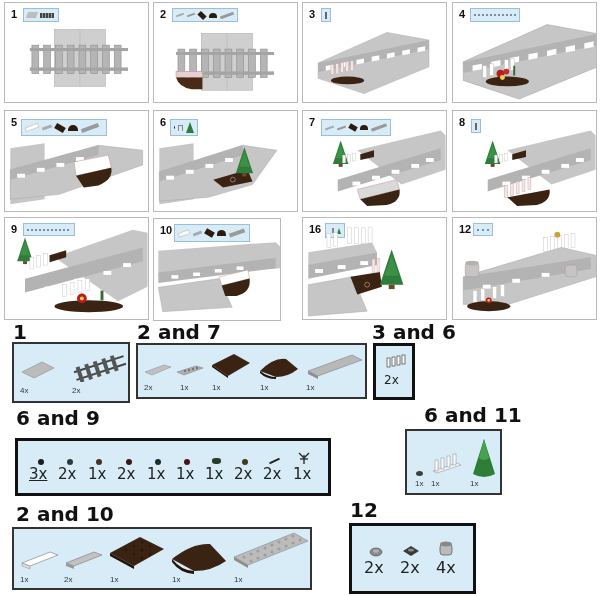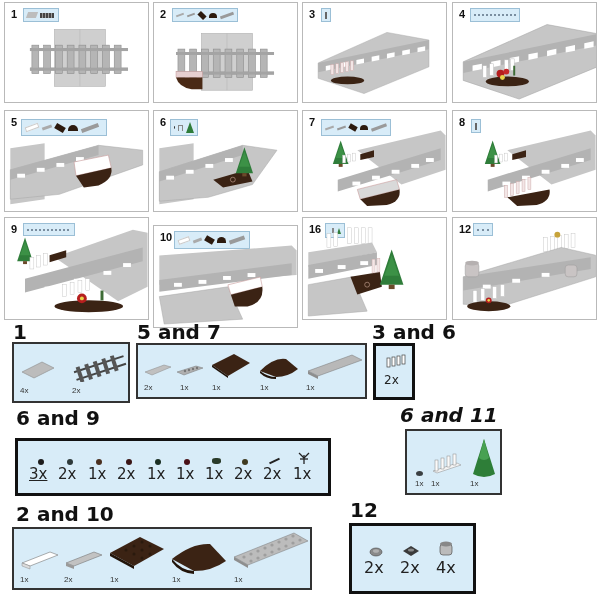--- a/index.html
+++ b/index.html
@@ -281,21 +281,21 @@
         <rect x="74" y="64" width="4" height="12"></rect>
         <rect x="82" y="62" width="4" height="12"></rect>
       </g>
     <ellipse cx="85" cy="90" rx="35" ry="6" fill="#3b2314"></ellipse>
     <circle cx="78" cy="82" r="5" fill="#b51e1e"></circle>
       <circle cx="78" cy="82" r="2" fill="#e8d34a"></circle>
     <rect x="97" y="74" width="3" height="10" fill="#3d6b35"></rect>
   </svg>
 </div>
 
-<div class="panel" style="left:153px;top:225px;width:145px;height:103px;">
+<div class="panel" style="left:153px;top:218px;width:128px;height:103px;">
   <span class="step-num">10</span>
   <div class="callout" style="left:20px;top:5px;width:76px;height:18px;">
     <span class="mini" style="width:10px;height:3px;background:#fff;border:1px solid #ccc;transform:rotate(-20deg);"></span>
     <span class="mini" style="width:9px;height:3px;background:#aaa;transform:rotate(-20deg);"></span>
     <span class="mini" style="width:9px;height:6px;background:#2c1a0e;transform:rotate(30deg);"></span>
     <span class="mini" style="width:9px;height:6px;background:#2c1a0e;border-radius:8px 8px 0 0;"></span>
     <span class="mini" style="width:16px;height:4px;background:#9a9a9a;transform:rotate(-20deg);"></span>
   </div>
   <svg class="scene" viewBox="0 0 145 103">
     <polygon points="5,30 140,20 145,25 145,50 5,60" fill="#c6c6c6"></polygon>
@@ -400,21 +400,21 @@
           <rect x="23" y="6" width="4" height="16"></rect>
           <rect x="32" y="6" width="4" height="16"></rect>
           <rect x="41" y="6" width="4" height="16"></rect>
         </g>
     </g>
   </svg>
   <span class="qty" style="left:6px;top:42px;">4x</span>
   <span class="qty" style="left:58px;top:42px;">2x</span>
 </div>
 
-<div class="section-title" style="left:137px;top:322px;">5 and 7</div>
+<div class="section-title" style="left:137px;top:322px;">2 and 7</div>
 <div class="parts-box" style="left:136px;top:343px;width:231px;height:56px;">
   <svg style="position:absolute;left:6px;top:18px;" width="28" height="14">
     <polygon points="1,9 20,2 27,4 8,12" fill="#c0c0c0" stroke="#888" stroke-width="0.5"></polygon>
   </svg>
   <svg style="position:absolute;left:38px;top:18px;" width="28" height="14">
     <polygon points="1,9 20,3 27,5 8,12" fill="#b0b0b0" stroke="#777" stroke-width="0.5"></polygon>
     <g fill="#777">
         <circle cx="9" cy="8" r="1.2"></circle>
         <circle cx="13" cy="7" r="1.2"></circle>
         <circle cx="17" cy="6" r="1.2"></circle>
@@ -477,21 +477,21 @@
   <span class="qty-big" style="left:70px;top:24px;">1x</span>
   <span class="qty-big" style="left:99px;top:24px;">2x</span>
   <span class="qty-big" style="left:129px;top:24px;">1x</span>
   <span class="qty-big" style="left:158px;top:24px;">1x</span>
   <span class="qty-big" style="left:187px;top:24px;">1x</span>
   <span class="qty-big" style="left:216px;top:24px;">2x</span>
   <span class="qty-big" style="left:245px;top:24px;">2x</span>
   <span class="qty-big" style="left:275px;top:24px;">1x</span>
 </div>
 
-<div class="section-title" style="left:400px;top:405px;font-style:italic;">6 and 11</div>
+<div class="section-title" style="left:424px;top:405px;">6 and 11</div>
 <div class="parts-box" style="left:405px;top:429px;width:97px;height:66px;">
   <span style="position:absolute;left:9px;top:40px;width:7px;height:5px;border-radius:50%;background:#3a3f42;"></span>
   <svg style="position:absolute;left:24px;top:20px;" width="32" height="26">
     <polygon points="2,20 26,12 30,14 6,22" fill="#f5f5f5" stroke="#888" stroke-width="0.5"></polygon>
     <g fill="#fafafa" stroke="#888" stroke-width="0.5">
         <rect x="4" y="9" width="3" height="11"></rect>
         <rect x="10" y="7" width="3" height="11"></rect>
         <rect x="16" y="5" width="3" height="11"></rect>
         <rect x="22" y="3" width="3" height="11"></rect>
       </g>

